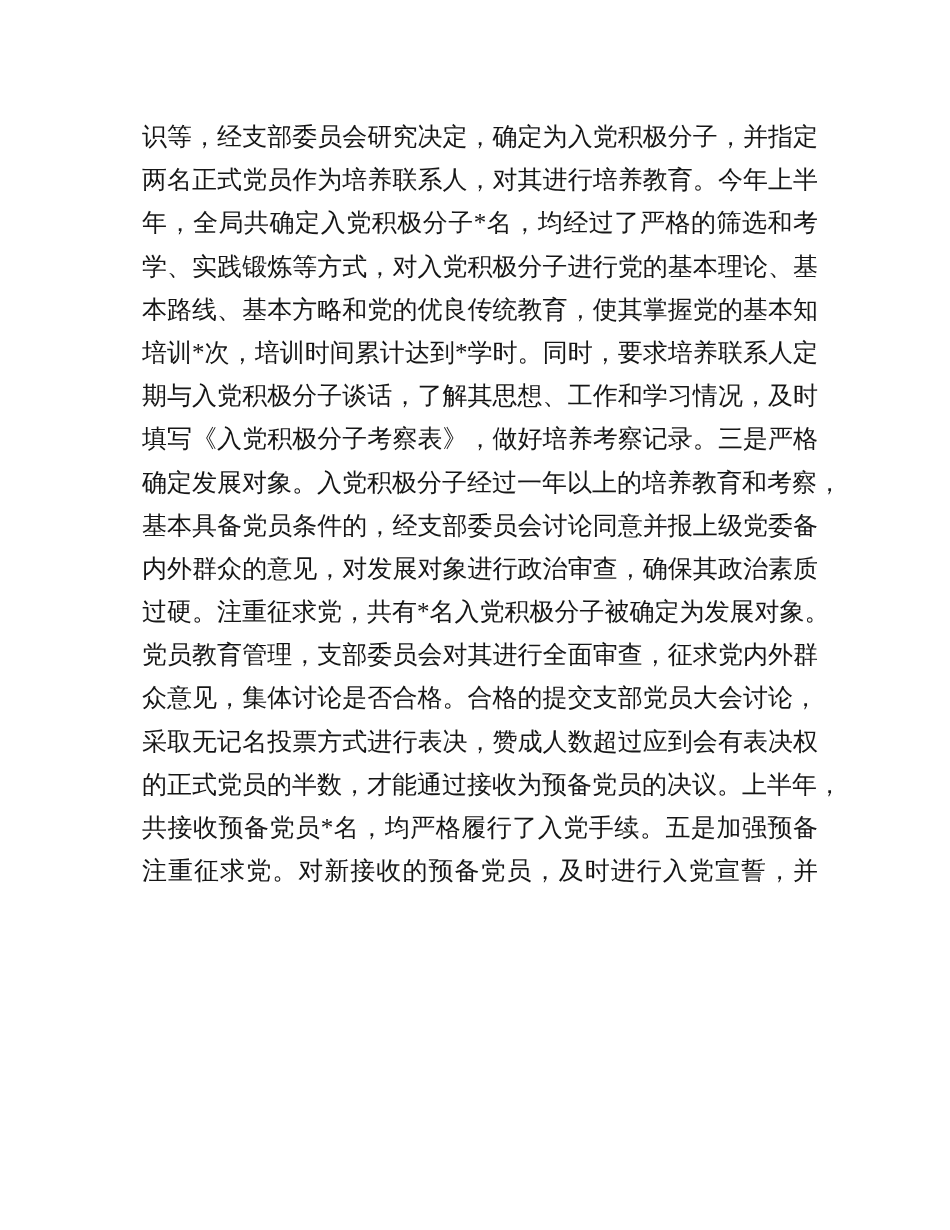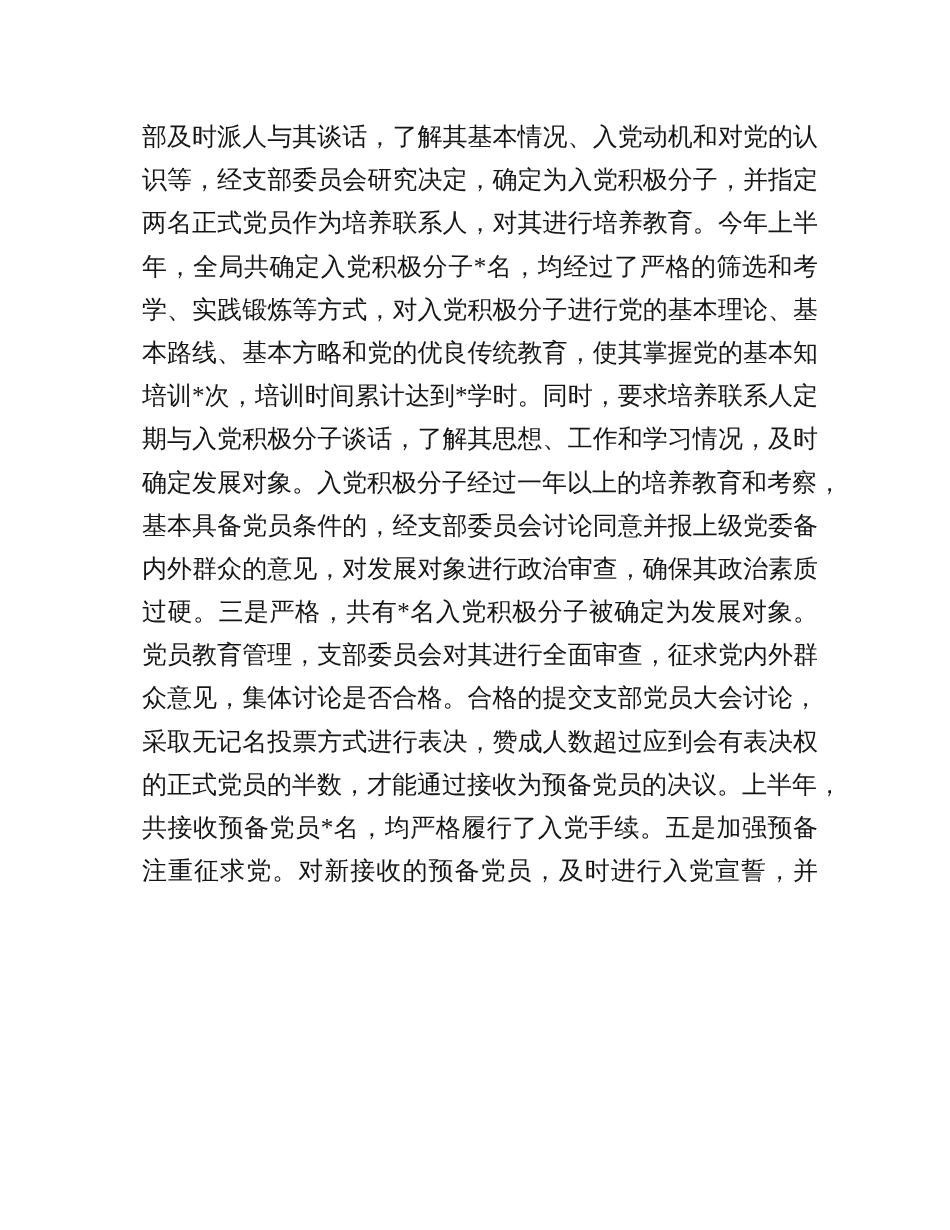--- a/index.html
+++ b/index.html
@@ -32,32 +32,32 @@
     text-justify: inter-character;
     letter-spacing: 0;
     overflow: visible;
   }
 </style>
 </head>
 <body>
 
 <div class="page">
   <div class="text-block">
-      <div class="line">部及时派人与其谈话，了解其基本情况、入党动机和对党的认</div>
       <div class="line">识等，经支部委员会研究决定，确定为入党积极分子，并指定</div>
       <div class="line">两名正式党员作为培养联系人，对其进行培养教育。今年上半</div>
       <div class="line">年，全局共确定入党积极分子*名，均经过了严格的筛选和考</div>
       <div class="line">学、实践锻炼等方式，对入党积极分子进行党的基本理论、基</div>
       <div class="line">本路线、基本方略和党的优良传统教育，使其掌握党的基本知</div>
       <div class="line">培训*次，培训时间累计达到*学时。同时，要求培养联系人定</div>
       <div class="line">期与入党积极分子谈话，了解其思想、工作和学习情况，及时</div>
+      <div class="line">填写《入党积极分子考察表》，做好培养考察记录。三是严格</div>
       <div class="line">确定发展对象。入党积极分子经过一年以上的培养教育和考察，</div>
       <div class="line">基本具备党员条件的，经支部委员会讨论同意并报上级党委备</div>
       <div class="line">内外群众的意见，对发展对象进行政治审查，确保其政治素质</div>
-      <div class="line">过硬。三是严格，共有*名入党积极分子被确定为发展对象。</div>
+      <div class="line">过硬。注重征求党，共有*名入党积极分子被确定为发展对象。</div>
       <div class="line">党员教育管理，支部委员会对其进行全面审查，征求党内外群</div>
       <div class="line">众意见，集体讨论是否合格。合格的提交支部党员大会讨论，</div>
       <div class="line">采取无记名投票方式进行表决，赞成人数超过应到会有表决权</div>
       <div class="line">的正式党员的半数，才能通过接收为预备党员的决议。上半年，</div>
       <div class="line">共接收预备党员*名，均严格履行了入党手续。五是加强预备</div>
       <div class="line">注重征求党。对新接收的预备党员，及时进行入党宣誓，并</div>
     </div>
 </div>
 
 </body></html>

